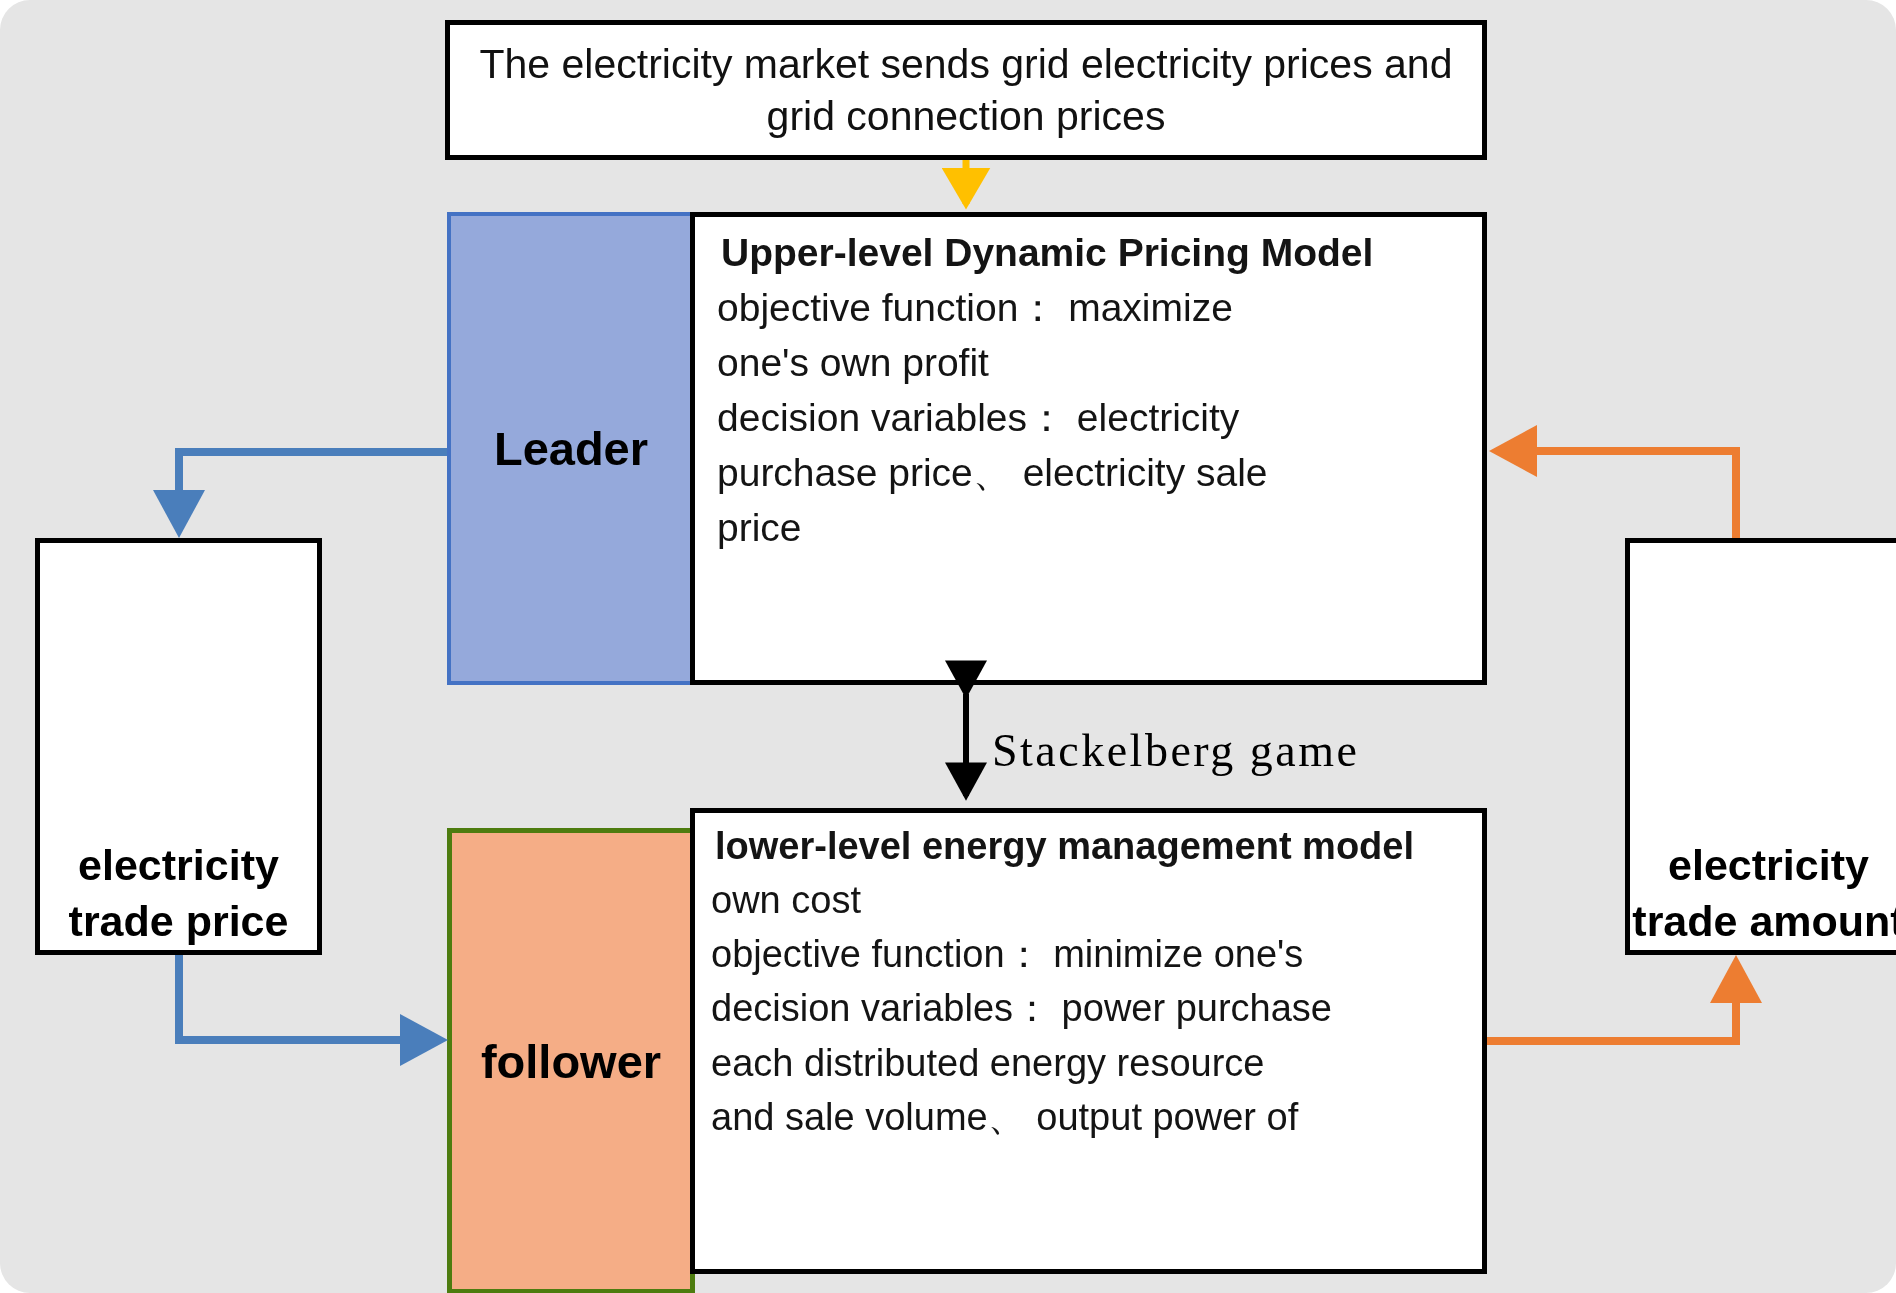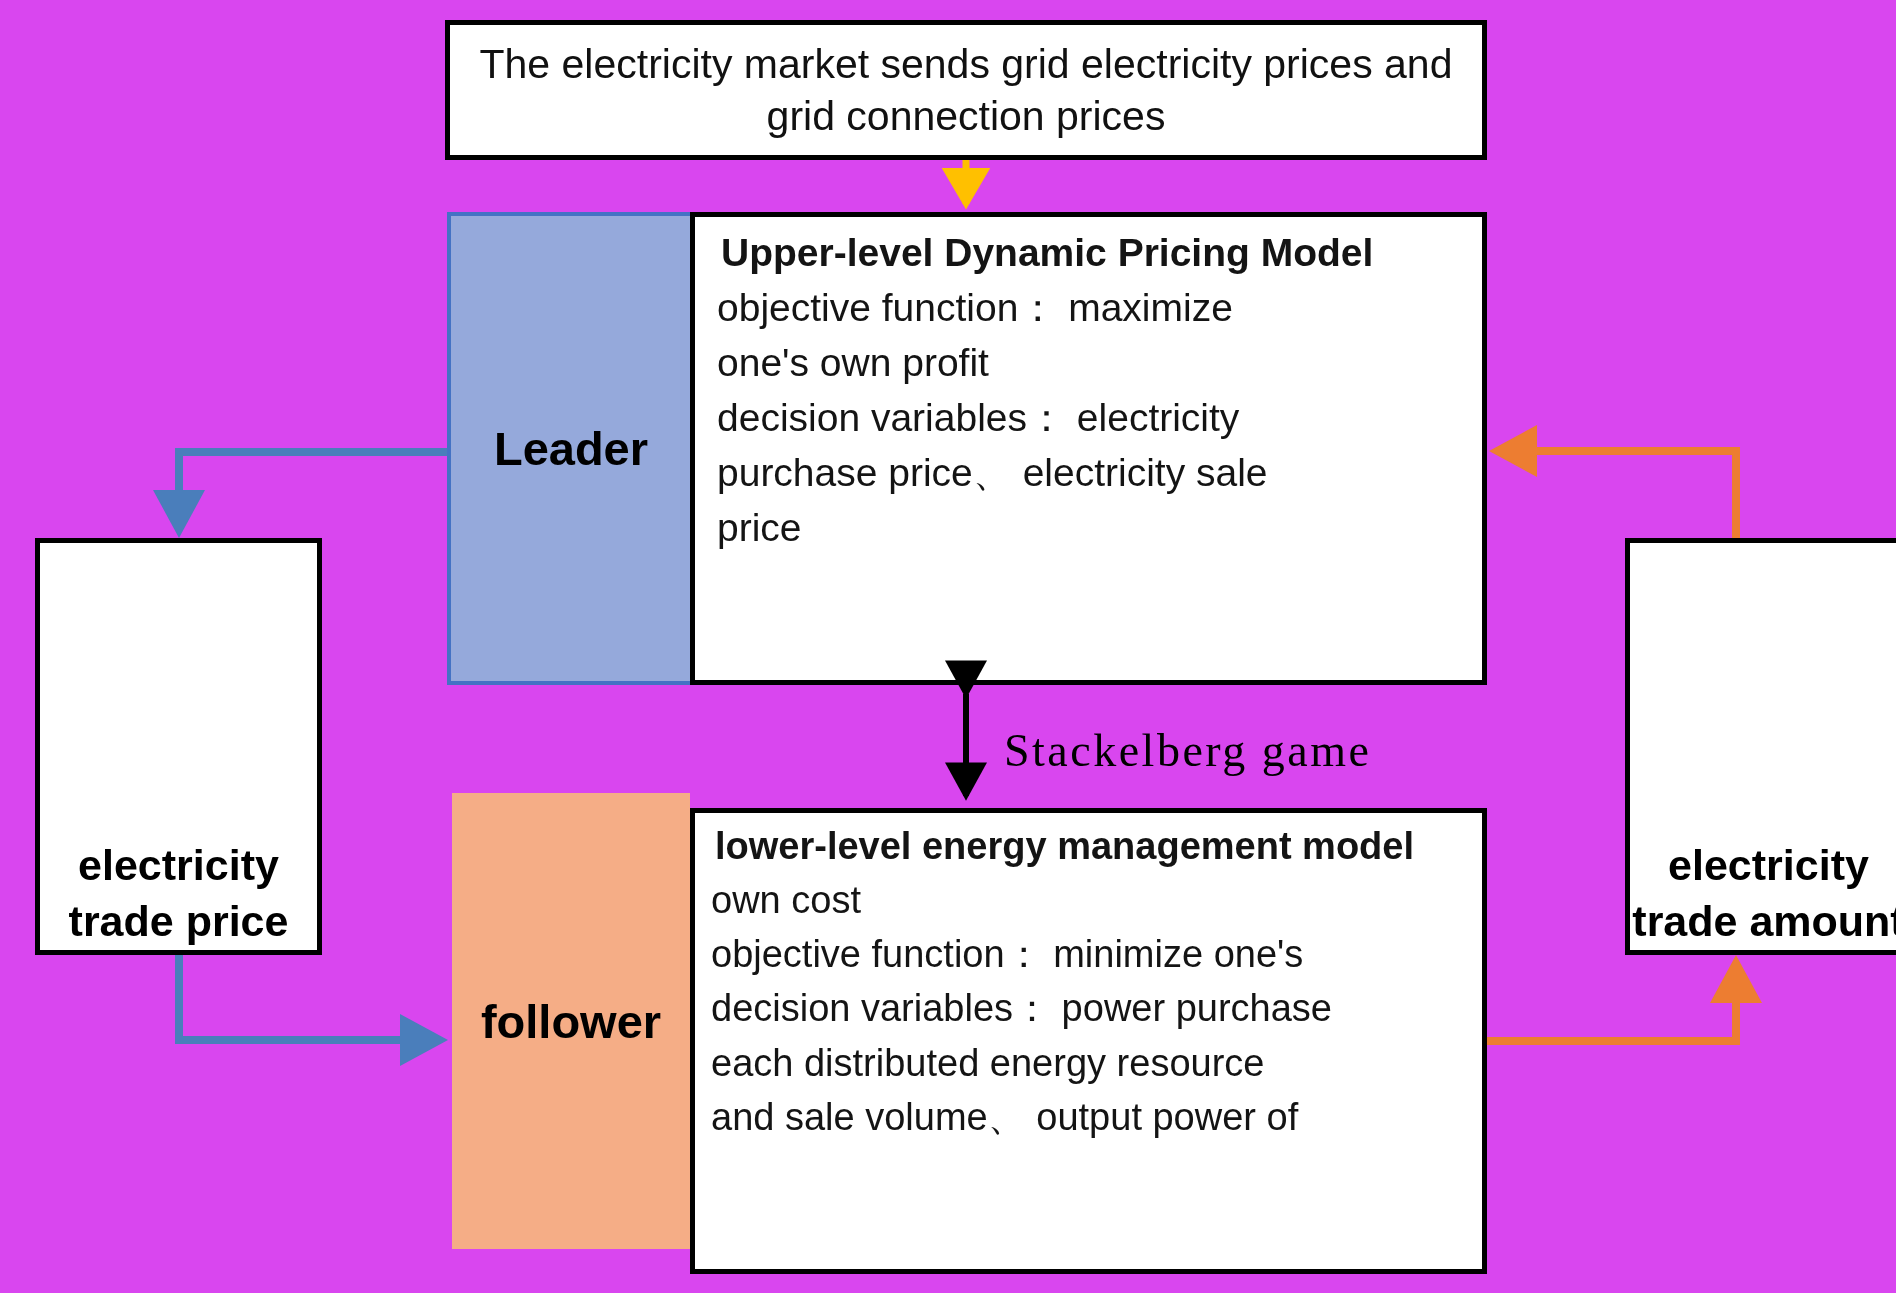--- a/index.html
+++ b/index.html
@@ -4,23 +4,24 @@
 <style>
   html, body {
     margin: 0;
     padding: 0;
     background: #ffffff;
   }
   #canvas {
     position: relative;
     width: 1896px;
     height: 1293px;
-    background: #d946ef;
+    background: #e5e5e5;
     font-family: "Liberation Sans", sans-serif;
     overflow: hidden;
+    border-radius: 30px;
   }
   .box {
     position: absolute;
     box-sizing: border-box;
     background: #ffffff;
     border: 5px solid #000000;
   }
   .market-box {
     left: 445px;
     top: 20px;
@@ -78,25 +79,25 @@
   .leader-box {
     left: 447px;
     top: 212px;
     width: 248px;
     height: 473px;
     background: #95A9DB;
     border: 4px solid #4472C4;
   }
   .follower-box {
     left: 447px;
-    top: 788px;
+    top: 828px;
     width: 248px;
     height: 466px;
     background: #F5AD86;
-    border: 5px solid #d946ef;
+    border: 5px solid #4d7c0f;
   }
   .side-box {
     position: absolute;
     box-sizing: border-box;
     border: 5px solid #000000;
     background: #ffffff;
     display: flex;
     align-items: flex-end;
     justify-content: center;
     text-align: center;
@@ -120,21 +121,20 @@
   }
   .stackelberg-label {
     position: absolute;
     left: 992px;
     top: 724px;
     font-family: "Liberation Serif", "DejaVu Serif", serif;
     font-size: 46px;
     letter-spacing: 2.5px;
     color: #000000;
     white-space: nowrap;
-    margin-left: 12px;
   }
   svg.overlay {
     position: absolute;
     left: 0;
     top: 0;
     width: 1896px;
     height: 1293px;
     pointer-events: none;
   }
 </style>

